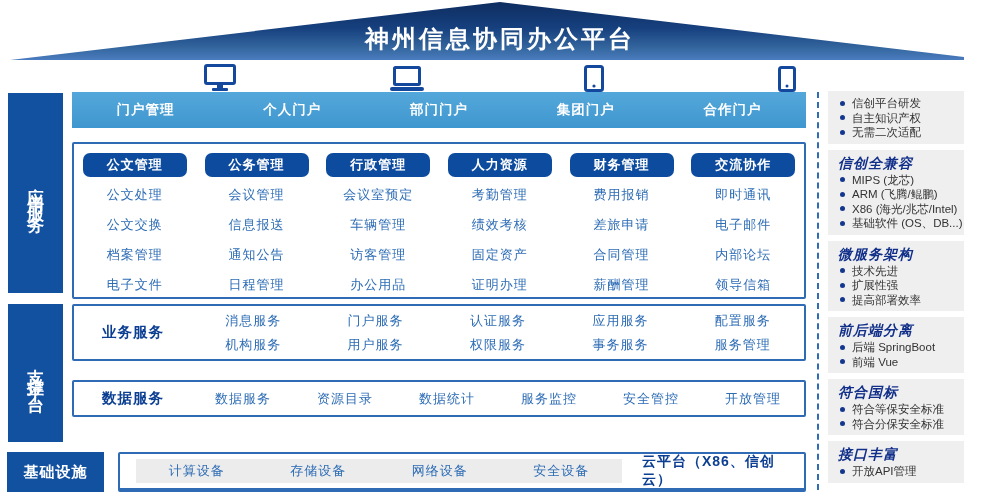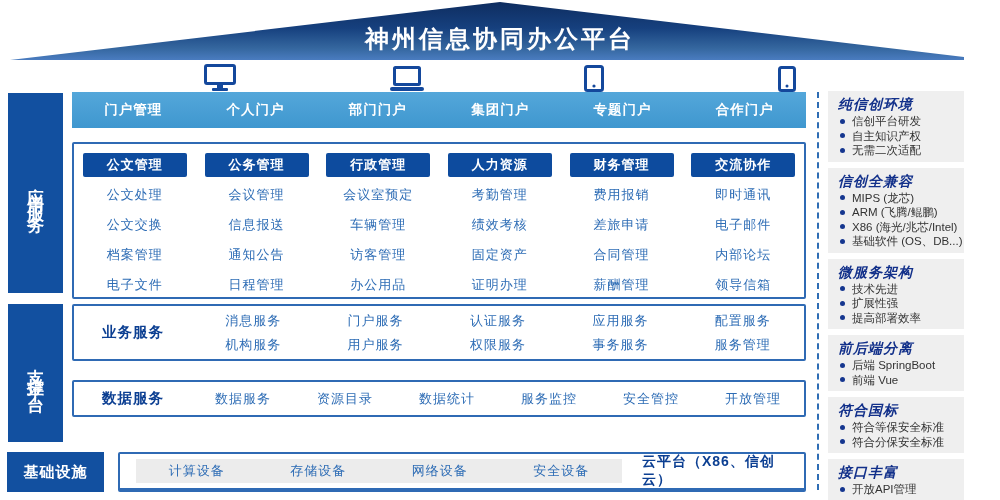--- a/index.html
+++ b/index.html
@@ -27,21 +27,21 @@
   .portal{position:absolute;left:72px;top:92px;width:734px;height:36px;
           background:linear-gradient(to bottom,#54a7da,#3f97cf);
           display:flex;align-items:center;}
   .portal span{flex:1;text-align:center;color:#fff;font-size:13.5px;font-weight:600;letter-spacing:1px;}
 
   
   .appbox{position:absolute;left:72px;top:142px;width:734px;height:157px;
           border:2px solid #2f6ab4;border-radius:2px;background:#fff;
           display:flex;box-sizing:border-box;}
   .appcol{flex:1;display:flex;flex-direction:column;align-items:center;}
-  .pill{margin:9px 0 3px 0;min-width:76px;padding:0 14px;height:24px;line-height:24px;border-radius:2px;
+  .pill{margin:9px 0 3px 0;min-width:76px;padding:0 14px;height:24px;line-height:24px;border-radius:7px;
         background:#0d4b9e;color:#fff;font-size:13px;font-weight:bold;text-align:center;letter-spacing:1px;}
   .appitem{line-height:30px;font-size:13px;color:#2d6cb5;letter-spacing:1px;}
 
   
   .supbox{position:absolute;left:72px;width:734px;border:2px solid #2f6ab4;border-radius:2px;
           background:#fff;box-sizing:border-box;display:flex;align-items:center;}
   .suplabel{width:118px;text-align:center;font-size:14.5px;font-weight:bold;color:#0c3f92;letter-spacing:1px;}
   .bizgrid{flex:1;display:grid;grid-template-columns:repeat(5,1fr);row-gap:0;}
   .bizgrid span{text-align:center;font-size:13px;color:#2d6cb5;line-height:24px;letter-spacing:1px;}
   .rowitems{flex:1;display:flex;}
@@ -108,21 +108,20 @@
   <div class="vlabel" style="top:304px;height:138px;">
     <span class="vtext">支撑平台</span>
   </div>
   <div class="hlabel">基础设施</div>
 
   <div class="portal">
     <span>门户管理</span>
     <span>个人门户</span>
     <span>部门门户</span>
     <span>集团门户</span>
-    <span>专题门户</span>
     <span>合作门户</span>
   </div>
 
   <div class="appbox">
     <div class="appcol">
       <div class="pill">公文管理</div>
       <div class="appitem">公文处理</div>
       <div class="appitem">公文交换</div>
       <div class="appitem">档案管理</div>
       <div class="appitem">电子文件</div>
@@ -201,21 +200,20 @@
       <span>安全设备</span>
     </div>
     <div class="cloud">云平台（X86、信创云）</div>
   </div>
 
   <div class="divider"></div>
 
   <div class="rpanel">
 
     <div class="rsec">
-      <div class="rhead">纯信创环境</div>
       <div class="bullet">
           <span class="dot"></span>
           <span class="btext">信创平台研发</span>
         </div>
       <div class="bullet">
           <span class="dot"></span>
           <span class="btext">自主知识产权</span>
         </div>
       <div class="bullet">
           <span class="dot"></span>

